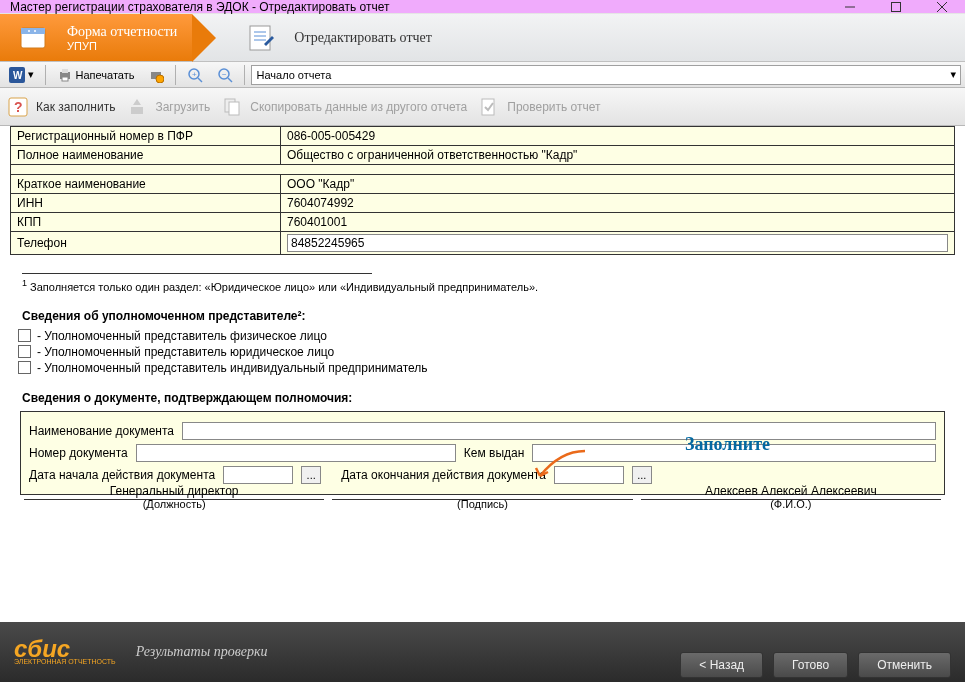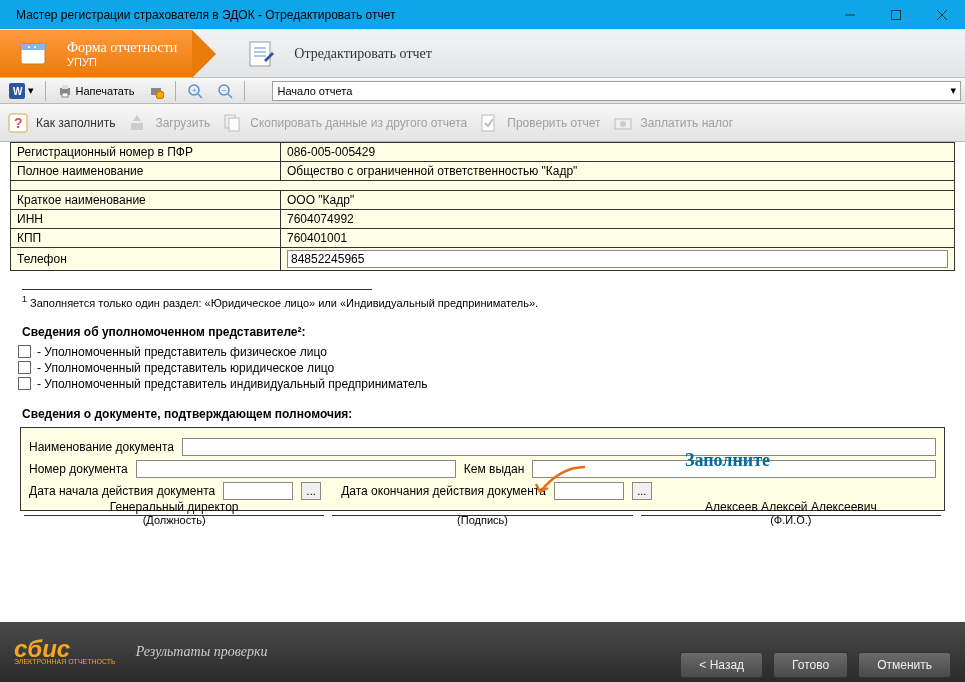--- a/index.html
+++ b/index.html
@@ -1,19 +1,19 @@
 <!DOCTYPE html>
 <html><head>
 <meta charset="utf-8">
 <style>
 * { box-sizing: border-box; margin: 0; padding: 0; }
 body { font-family: "Segoe UI", Tahoma, sans-serif; font-size: 12px; background: #fff; width: 965px; height: 682px; overflow: hidden; position: relative; }
 
 
-.title-bar { height: 30px; background: #0ea5e9; display: flex; align-items: center; padding-left: 16px; border-bottom: 1px solid #e5e5e5; }
+.title-bar { height: 14px; background: #f0abfc; display: flex; align-items: center; padding-left: 10px; border-bottom: 1px solid #e5e5e5; }
 .title-text { font-size: 12px; color: #000; flex: 1; }
 .win-controls { display: flex; }
 .win-btn { width: 46px; height: 30px; display: flex; align-items: center; justify-content: center; cursor: pointer; }
 .win-btn svg { width: 10px; height: 10px; }
 
 
 .wizard-header { height: 48px; background: linear-gradient(#f2f3f4, #e2e4e6); display: flex; align-items: stretch; border-bottom: 1px solid #c0c0c0; }
 .wizard-step { display: flex; align-items: center; padding: 0 15px; position: relative; }
 .wizard-step.active { background: linear-gradient(#ff9a3c, #e97b0a); }
 .wizard-step.active::after { content:""; position:absolute; right:-24px; top:0; width:0; height:0; border-top:24px solid transparent; border-bottom:24px solid transparent; border-left:24px solid #e97b0a; z-index:1; }
@@ -21,21 +21,21 @@
 .wizard-titles { color:#fff; }
 .wizard-title { font-size: 14px; font-family: Georgia, serif; }
 .wizard-sub { font-size: 11px; color:#fff; }
 .wizard-step.inactive .wizard-titles, .wizard-step.inactive .wizard-title { color:#333; }
 .wizard-step.inactive { padding-left:50px; }
 
 
 .toolbar1 { height: 26px; background: linear-gradient(#f7f7f7,#e3e3e3); border-bottom:1px solid #b8b8b8; display:flex; align-items:center; padding: 0 4px; gap:4px; }
 .tb-btn { height:22px; padding:0 4px; display:flex; align-items:center; gap:3px; cursor:pointer; border:1px solid transparent; border-radius:2px; font-size:11px; }
 .tb-sep { width:1px; height:20px; background:#b0b0b0; margin:0 2px; }
-.tb-select { flex:1; height:20px; border:1px solid #a0a0a0; background:#fff; font-size:11px; padding:0 4px; display:flex; align-items:center; justify-content:space-between;margin-left:21px; }
+.tb-select { flex:1; height:20px; border:1px solid #a0a0a0; background:#fff; font-size:11px; padding:0 4px; display:flex; align-items:center; justify-content:space-between; }
 
 
 .toolbar2 { height: 38px; background: linear-gradient(#f7f7f7,#e3e3e3); border-bottom:1px solid #b8b8b8; display:flex; align-items:center; padding: 0 6px; gap:10px; }
 .tb2-btn { display:flex; align-items:center; gap:6px; cursor:pointer; font-size:12px; color:#333; }
 .tb2-btn.disabled { color:#a0a0a0; }
 .tb2-icon { width:24px; height:24px; display:flex; align-items:center; justify-content:center; }
 
 
 .doc-area { background:#fff; height: 468px; overflow:auto; padding:0 10px; position:relative; }
 .data-table { width:100%; border-collapse:collapse; background:#feffe4; }
@@ -204,29 +204,20 @@
   </div>
   <div class="tb2-btn disabled">
     <div class="tb2-icon">
         <svg width="20" height="20">
           <rect x="3" y="2" width="12" height="16" fill="#fff" stroke="#bbb"></rect>
           <path d="M6 10 L9 13 L14 6" fill="none" stroke="#bbb" stroke-width="2"></path>
         </svg>
       </div>
     <span>Проверить отчет</span>
   </div>
-  <div class="tb2-btn disabled">
-    <div class="tb2-icon">
-        <svg width="20" height="20">
-          <rect x="2" y="6" width="16" height="10" fill="#eee" stroke="#bbb"></rect>
-          <circle cx="10" cy="11" r="3" fill="#ccc"></circle>
-        </svg>
-      </div>
-    <span>Заплатить налог</span>
-  </div>
 </div>
 
 <div class="doc-area">
   <table class="data-table">
     <tbody>
         <tr>
           <td class="label-cell">Регистрационный номер в ПФР</td>
           <td>086-005-005429</td>
         </tr>
     <tr>

